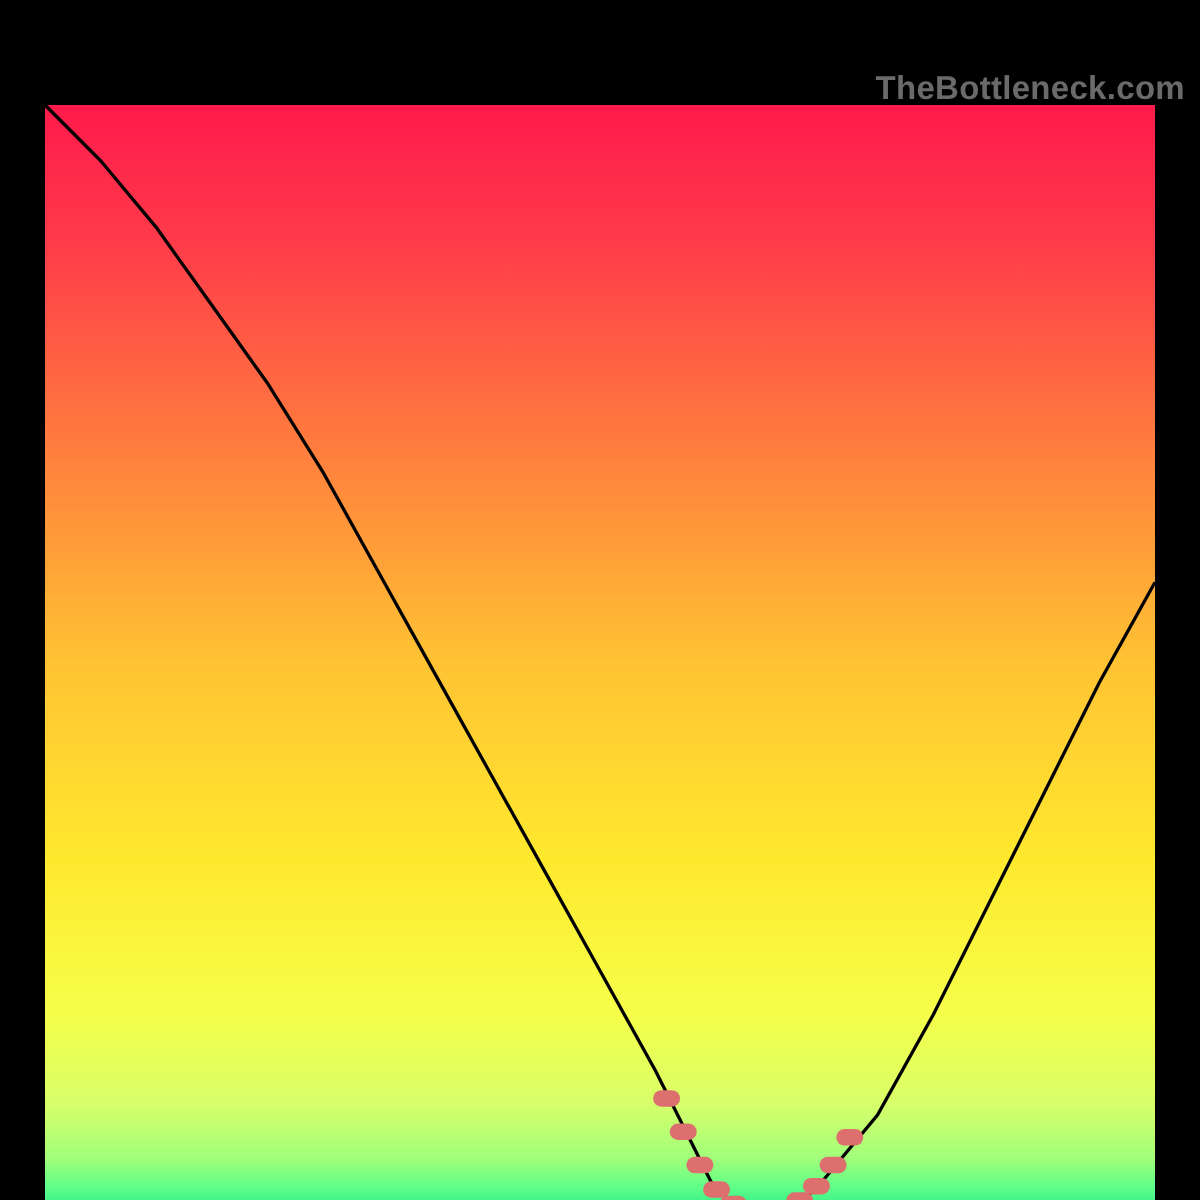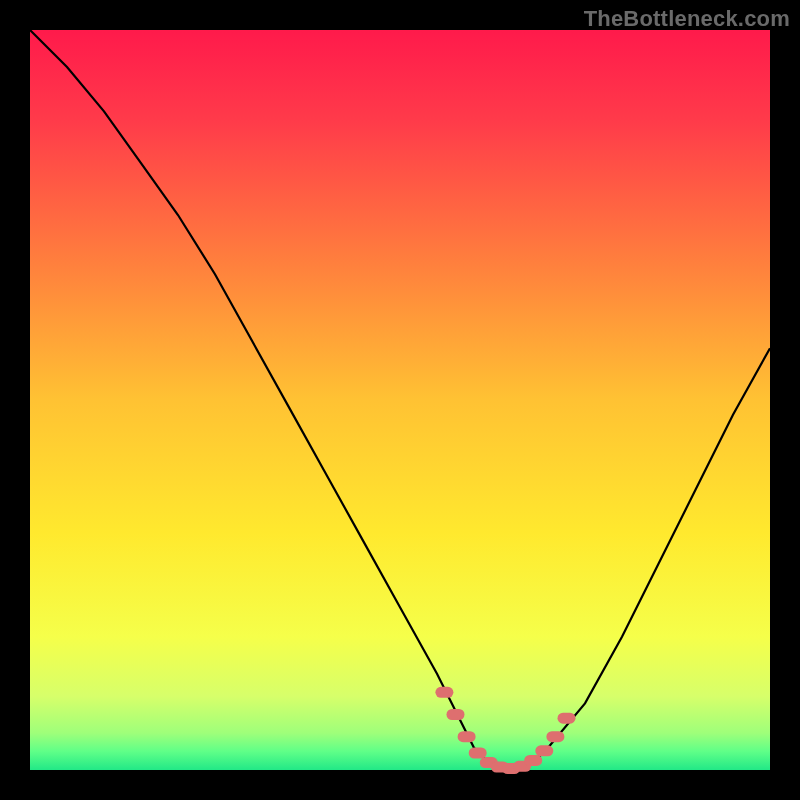--- a/index.html
+++ b/index.html
@@ -7,20 +7,21 @@
     padding: 0;
     width: 800px;
     height: 800px;
     background: #000;
     overflow: hidden;
   }
   #stage {
     position: relative;
     width: 800px;
     height: 643px;
+    margin-top: 40px;
   }
   svg {
     position: absolute;
     top: 0;
     left: 0;
   }
   #watermark {
     position: absolute;
     top: 6px;
     right: 10px;

